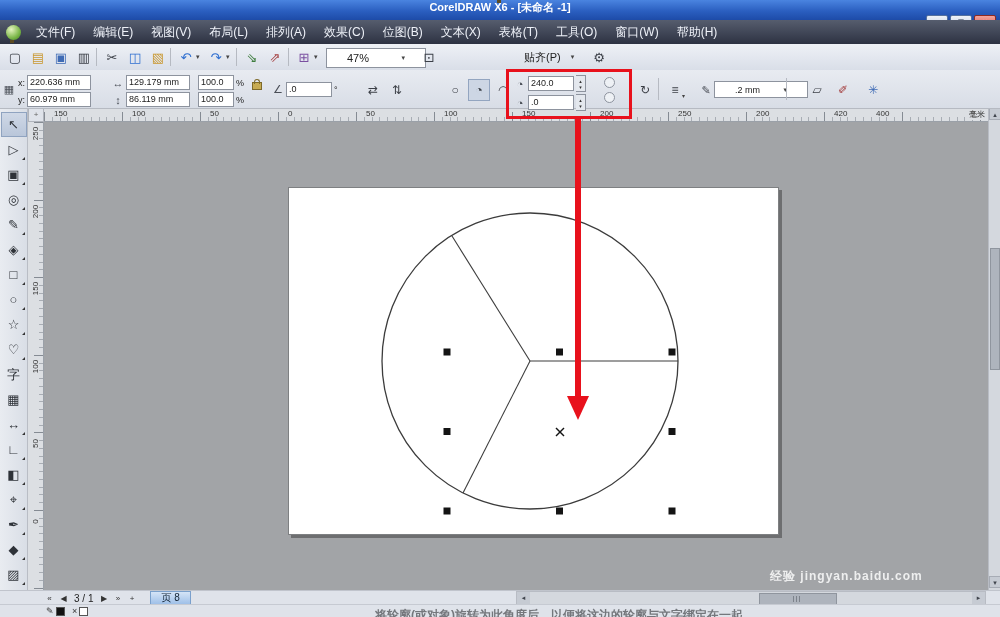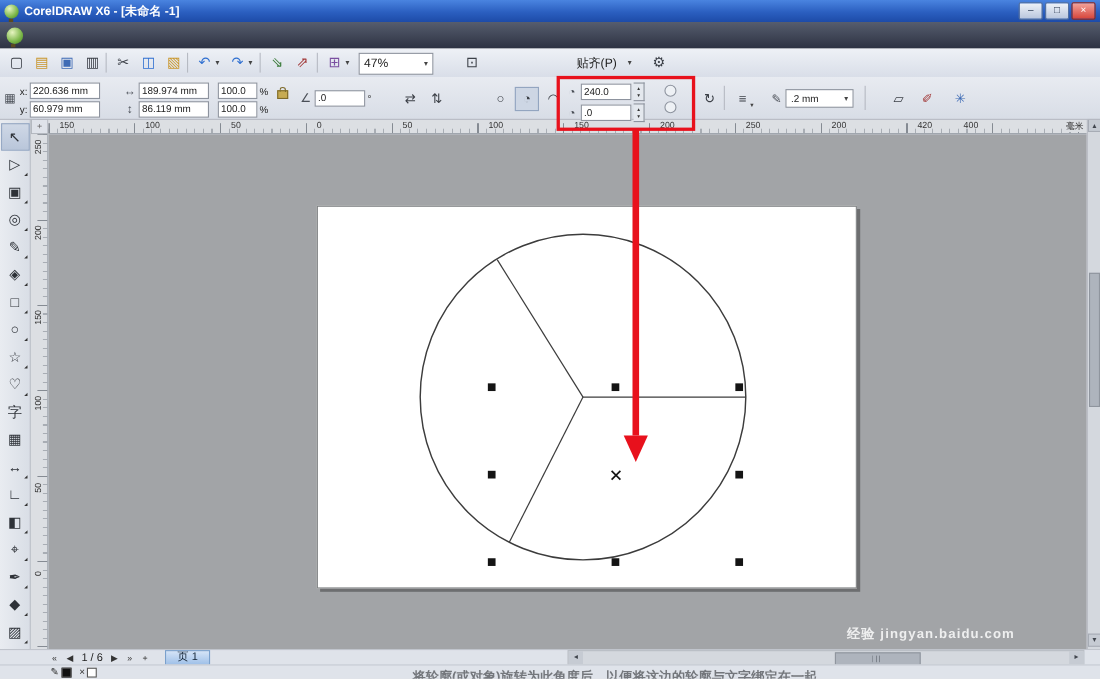--- a/index.html
+++ b/index.html
@@ -3,21 +3,21 @@
 <meta charset="utf-8">
 <style>
   html,body{margin:0;padding:0;}
   body{width:1000px;height:617px;overflow:hidden;background:#fff;
        font-family:"Liberation Sans","DejaVu Sans",sans-serif;-webkit-font-smoothing:antialiased;}
   .win{position:relative;width:1000px;height:617px;background:#dfe3ea;}
 
   
   .titlebar{position:absolute;left:0;top:0;width:100%;height:20px;
     background:linear-gradient(#4a84e0,#2b5fc0 55%,#1d4ba8);display:flex;align-items:center;
-    color:#fff;font-size:11px;font-weight:bold;z-index:5;}
+    color:#fff;font-size:11px;font-weight:bold;z-index:5;flex-direction:column;}
   .balloon{width:13px;height:13px;border-radius:50%;margin:0 5px 0 4px;position:relative;display:inline-block;
     background:radial-gradient(circle at 35% 30%,#e6f4c0,#7ab648 60%,#3e7d1e);}
   .balloon::after{content:"";position:absolute;left:4px;bottom:-3px;width:4px;height:3px;background:#5b4a21;}
   .balloon.lg{width:15px;height:15px;margin:0 6px 0 6px;}
   .winbtns{margin-left:auto;display:flex;gap:2px;padding-right:4px;}
   .wbtn{width:20px;height:14px;background:linear-gradient(#eef2f8,#b9c6dd);border:1px solid #54719f;
     border-radius:2px;font-size:9px;line-height:12px;text-align:center;color:#1d2c44;font-weight:normal;}
   .wbtn.close{background:linear-gradient(#f2a39b,#d6453a);color:#fff;border-color:#8e2a22;}
 
   
@@ -28,21 +28,21 @@
 
   
   .toolbar{position:absolute;left:0;top:44px;width:100%;height:26px;
     background:linear-gradient(#eef1f6,#d9dee8);border-bottom:1px solid #c0c5cf;z-index:5;}
   .tbtn{position:absolute;top:3px;width:22px;height:20px;display:flex;align-items:center;justify-content:center;
     font-size:13px;color:#3c4048;border-radius:2px;}
   .tbtn i,.pbtn i{font-style:normal;}
   .tsep{position:absolute;top:4px;width:1px;height:18px;background:#b6bac2;}
   .tdd{position:absolute;top:9px;font-size:7px;color:#444;font-style:normal;}
   .combo{position:absolute;height:18px;background:#fff;border:1px solid #8d939e;display:flex;align-items:center;
-    font-size:11px;padding:0 4px;justify-content:space-between;color:#222;}
+    font-size:11px;padding:0 20px;justify-content:space-between;color:#222;}
   .cdd{font-size:7px;color:#444;margin-left:6px;font-style:normal;}
   .snapbtn{position:absolute;height:20px;display:flex;align-items:center;gap:4px;font-size:11px;color:#222;padding:0 4px;}
   .ic-yellow{color:#c9972e;} .ic-blue{color:#3f6bb5;} .ic-green{color:#3e7d3e;} .ic-red{color:#a33c3c;}
   .ic-purple{color:#7a4fa0;} .ic-cyan{color:#2f6fd0;}
 
   
   .propbar{position:absolute;left:0;top:70px;width:100%;height:38px;
     background:linear-gradient(#e8ebf1,#d8dde6);border-bottom:1px solid #b6bac2;font-size:10px;color:#222;z-index:5;}
   .stack{position:absolute;top:5px;display:flex;flex-direction:column;gap:2px;}
   .prow{display:flex;align-items:center;gap:2px;}
@@ -139,20 +139,34 @@
     <span>CorelDRAW X6 - [未命名 -1]</span>
     <span class="winbtns">
       <span class="wbtn">–</span>
       <span class="wbtn">□</span>
       <span class="wbtn close">×</span>
     </span>
   </div>
 
   <div class="menubar">
     <span class="balloon lg"></span>
+    <nav style="display:flex">
+        <span class="menu-item">文件(F)</span>
+        <span class="menu-item">编辑(E)</span>
+        <span class="menu-item">视图(V)</span>
+        <span class="menu-item">布局(L)</span>
+        <span class="menu-item">排列(A)</span>
+        <span class="menu-item">效果(C)</span>
+        <span class="menu-item">位图(B)</span>
+        <span class="menu-item">文本(X)</span>
+        <span class="menu-item">表格(T)</span>
+        <span class="menu-item">工具(O)</span>
+        <span class="menu-item">窗口(W)</span>
+        <span class="menu-item">帮助(H)</span>
+      </nav>
   </div>
 
   <div class="toolbar">
     <span class="tbtn" style="left:4px">
         <i>▢</i>
       </span>
     <span class="tbtn" style="left:27px">
         <i class="ic-yellow">▤</i>
       </span>
     <span class="tbtn" style="left:50px">
@@ -218,21 +232,21 @@
       </div>
       <div class="prow">
         <span class="flabel">y:</span>
         <span class="field w58">60.979 mm</span>
       </div>
     </div>
 
     <div class="stack" style="left:112px">
       <div class="prow">
         <span class="pbi2">↔</span>
-        <span class="field w58">189.974 mm</span>
+        <span class="field w58">129.179 mm</span>
       </div>
       <div class="prow">
         <span class="pbi2">↕</span>
         <span class="field w58">86.119 mm</span>
       </div>
     </div>
 
     <div class="stack" style="left:198px">
       <div class="prow">
         <span class="field w30">100.0</span>
@@ -448,25 +462,25 @@
   <div class="vscroll">
     <span class="sarr" style="top:0">▴</span>
     <span class="vthumb"></span>
     <span class="sarr" style="top:468px">▾</span>
   </div>
 
   <div class="navrow">
     <div class="docnav">
       <span class="nbtn">«</span>
       <span class="nbtn">◀</span>
-      <span class="pageind">1 / 6</span>
+      <span class="pageind">3 / 1</span>
       <span class="nbtn">▶</span>
       <span class="nbtn">»</span>
       <span class="nbtn">+</span>
-      <span class="pagetab">页 1</span>
+      <span class="pagetab">页 8</span>
     </div>
     <div class="hscroll">
       <span class="hsarr" style="left:0">◂</span>
       <span class="hthumb"></span>
       <span class="hsarr" style="right:0">▸</span>
     </div>
     <span class="scorner"></span>
   </div>
 
   <div class="statusbar">

